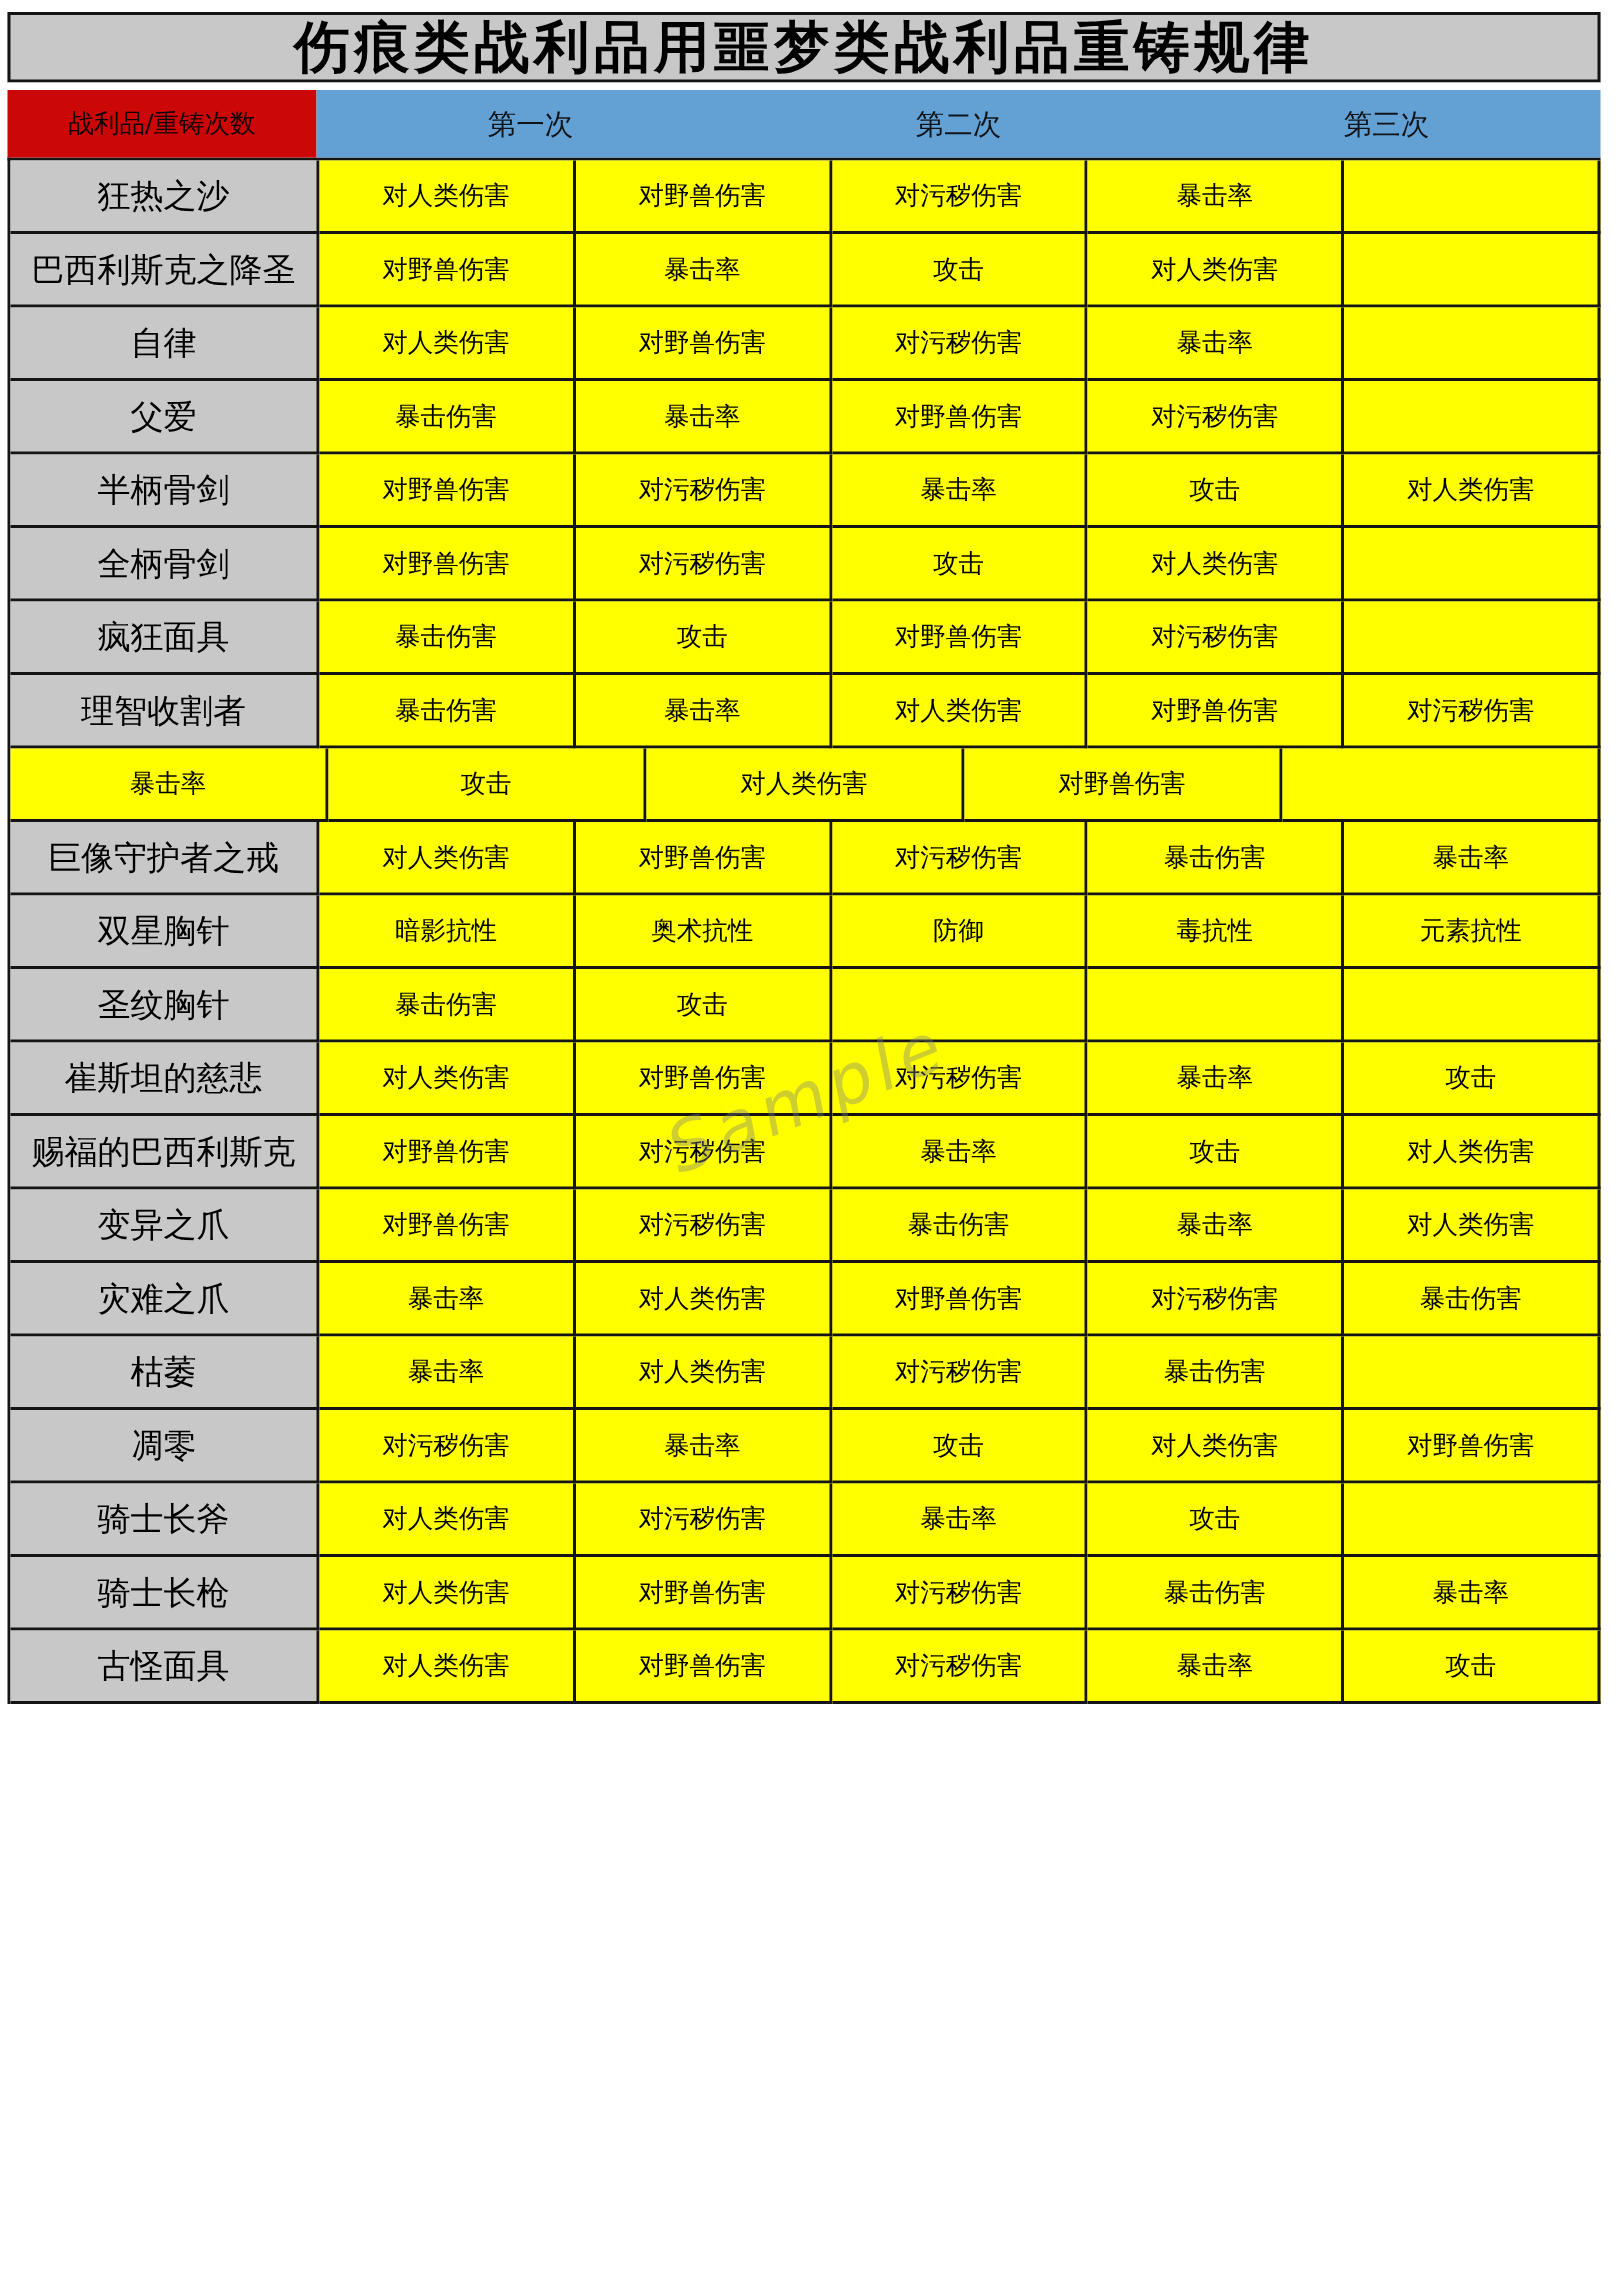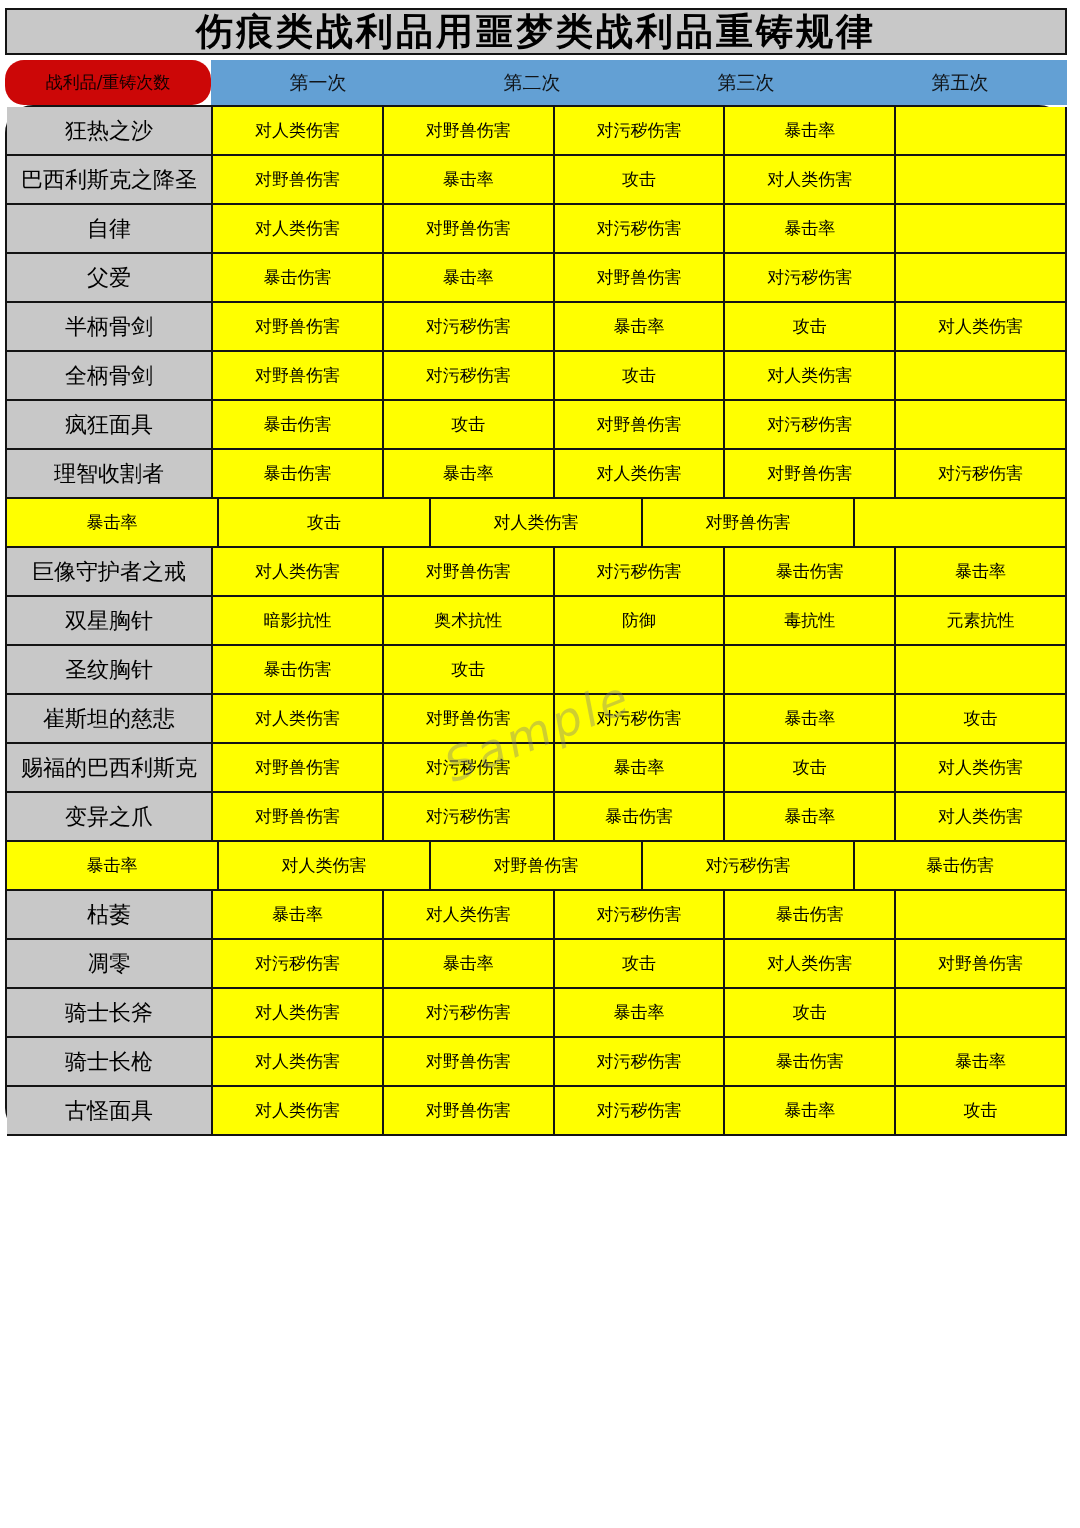--- a/index.html
+++ b/index.html
@@ -18,29 +18,29 @@
     display:flex; align-items:center; justify-content:center;
     font-size:37px; font-weight:bold; letter-spacing:3px;
   }
   .gap { height:5px; background:#fff; }
 
   .header-row { display:flex; height:45px; }
   .corner-cell {
     box-sizing:border-box; width:206px;
     background:var(--header-red,#cc0707);
     display:flex; align-items:center; justify-content:center;
-    font-size:17px; font-weight:500; color:#140000;border-radius:19px;
+    font-size:17px; font-weight:500; color:#140000;
   }
   .header-cell {
     flex:1; background:var(--header-blue,#63a0d4);
     display:flex; align-items:center; justify-content:center;
     font-size:19px; color:#101418;
   }
 
-  .grid { border-top:2px solid #141414; border-left:2px solid #141414;border-radius:28px; }
+  .grid { border-top:2px solid #141414; border-left:2px solid #141414; }
   .row { display:flex; height:49px; }
   .name-cell {
     box-sizing:border-box; width:206px;
     background:var(--name-gray,#c8c8c8);
     border-right:2px solid #141414; border-bottom:2px solid #141414;
     display:flex; align-items:center; justify-content:center;
     font-size:22px;
   }
   .val-cell {
     box-sizing:border-box; flex:1;
@@ -67,21 +67,20 @@
     <div class="title-bar">伤痕类战利品用噩梦类战利品重铸规律</div>
 
     <div class="gap"></div>
 
     <div class="header-row">
       <div class="corner-cell">战利品/重铸次数</div>
 
     <div class="header-cell">第一次</div>
         <div class="header-cell">第二次</div>
         <div class="header-cell">第三次</div>
-        <div class="header-cell">第五次</div>
       </div>
 
     <div class="grid">
 
     <div class="row">
           <div class="name-cell">狂热之沙</div>
           <div class="val-cell">对人类伤害</div>
           <div class="val-cell">对野兽伤害</div>
           <div class="val-cell">对污秽伤害</div>
           <div class="val-cell">暴击率</div>
@@ -192,20 +191,21 @@
         </div>
         <div class="row">
           <div class="name-cell">变异之爪</div>
           <div class="val-cell">对野兽伤害</div>
           <div class="val-cell">对污秽伤害</div>
           <div class="val-cell">暴击伤害</div>
           <div class="val-cell">暴击率</div>
           <div class="val-cell">对人类伤害</div>
         </div>
         <div class="row">
+          <div class="name-cell">灾难之爪</div>
           <div class="val-cell">暴击率</div>
           <div class="val-cell">对人类伤害</div>
           <div class="val-cell">对野兽伤害</div>
           <div class="val-cell">对污秽伤害</div>
           <div class="val-cell">暴击伤害</div>
         </div>
         <div class="row">
           <div class="name-cell">枯萎</div>
           <div class="val-cell">暴击率</div>
           <div class="val-cell">对人类伤害</div>

